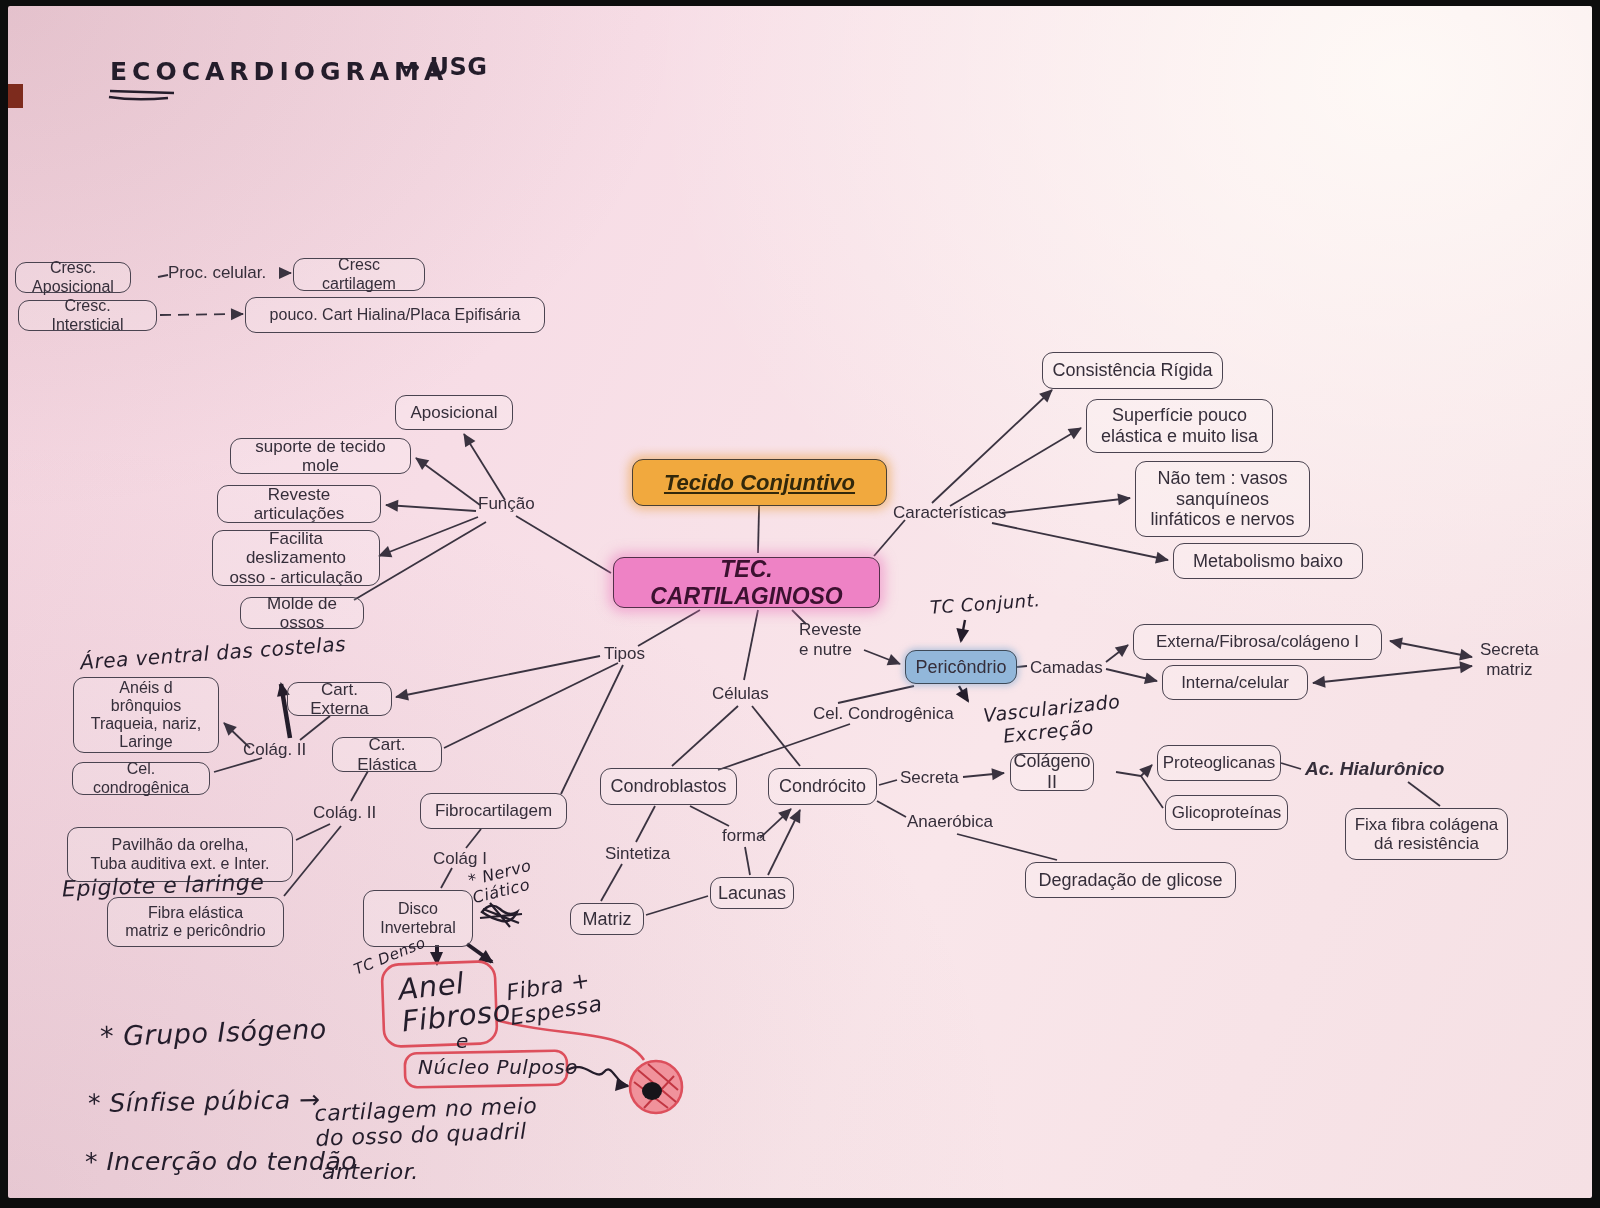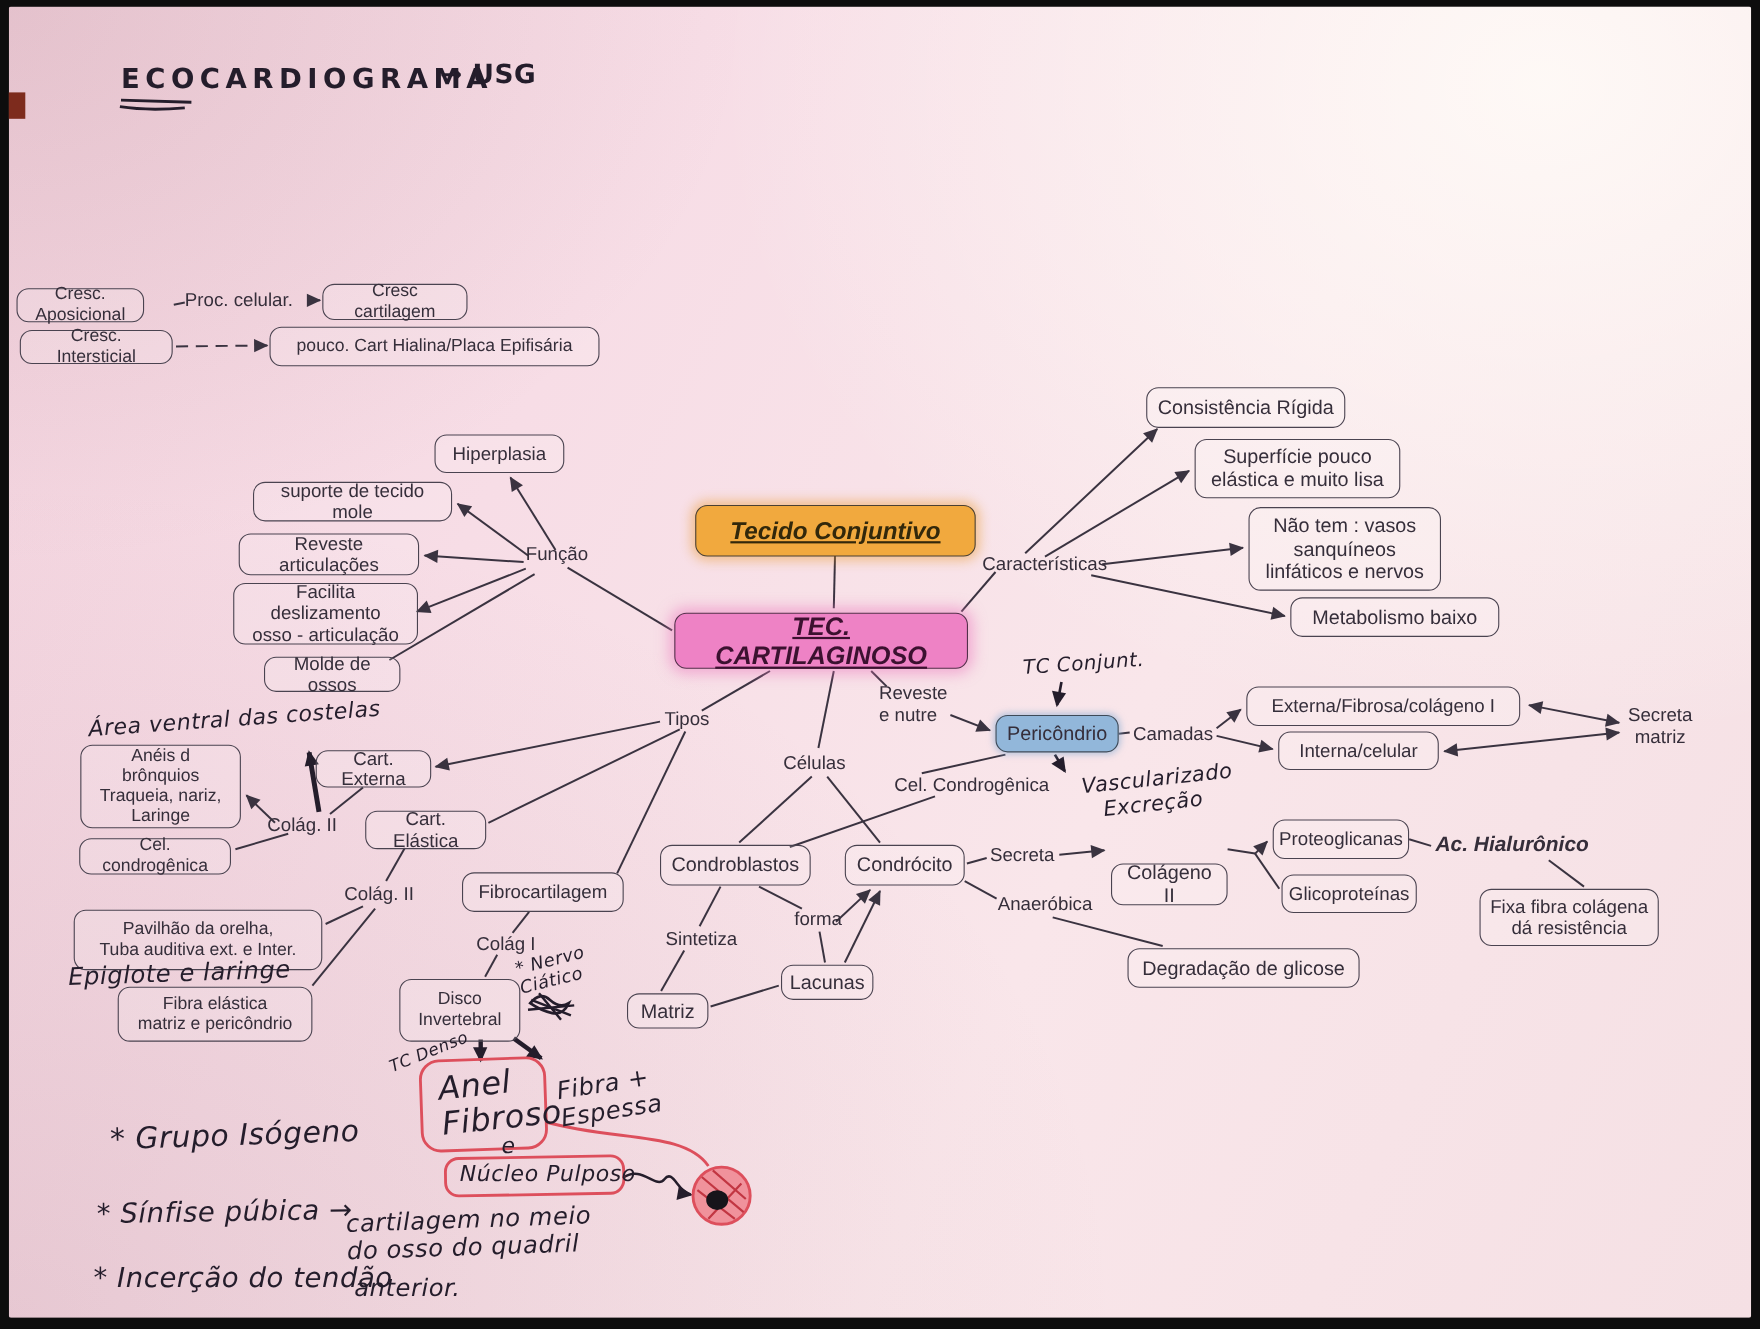--- a/index.html
+++ b/index.html
@@ -16,21 +16,21 @@
   .patch-maroon{position:absolute;left:8px;top:84px;width:15px;height:24px;background:#7d2b1d;}
   .node{position:absolute;border:1.7px solid #4a4350;border-radius:11px;
         background:rgba(255,255,255,.15);color:#352e3a;font-size:17px;line-height:1.14;
         display:flex;align-items:center;justify-content:center;text-align:center;
         white-space:pre-line;padding:2px 8px;box-sizing:border-box;}
   .f16{font-size:16px}.f18{font-size:18px}
   .orange{background:#f1a93e;border-color:#4a4034;color:#32280b;
           font-size:22px;font-weight:bold;font-style:italic;text-decoration:underline;
           box-shadow:0 0 10px 4px rgba(233,150,40,.45);margin-top:44px;}
   .pink{background:#ee82c5;border-color:#53304a;color:#3c1130;
-        font-size:23px;font-weight:bold;font-style:italic;text-decoration:underline;
+        font-size:23px;font-weight:bold;font-style:italic;
         box-shadow:0 0 12px 5px rgba(236,120,190,.5);}
   .blue{background:#92b7da;border-color:#3e4a58;box-shadow:0 0 6px 2px rgba(130,170,210,.55);}
   .lbl{position:absolute;color:#352e3a;font-size:17px;line-height:1.18;white-space:pre-line;}
   .boldit{font-weight:bold;font-style:italic;font-size:19px;}
   .hw{position:absolute;color:#241d2b;font-family:"DejaVu Sans",sans-serif;font-style:italic;
       font-size:21px;line-height:1.12;white-space:pre-line;letter-spacing:.5px;}
   .green-ink{color:#2f6b39}.red-ink{color:#e0606e}
   svg.wires{position:absolute;left:0;top:0;pointer-events:none;}
 </style>
 </head>
@@ -154,21 +154,21 @@
     <path d="M638,1070 L676,1102 M648,1064 L678,1090 M634,1082 L668,1108 M644,1108 L674,1076" stroke="#c23642" stroke-width="2"></path>
   </g>
   <ellipse cx="652" cy="1091" rx="10" ry="9" fill="#17141a"></ellipse>
  </svg>
 
  <div class="node f16" style="left:15px;top:262px;width:116px;height:31px">Cresc. Aposicional</div>
  <div class="node f16" style="left:18px;top:300px;width:139px;height:31px">Cresc. Intersticial</div>
  <div class="node f16" style="left:293px;top:258px;width:132px;height:33px">Cresc cartilagem</div>
  <div class="node f16" style="left:245px;top:297px;width:300px;height:36px">pouco. Cart Hialina/Placa Epifisária</div>
 
- <div class="node" style="left:395px;top:395px;width:118px;height:35px">Hiperplasia</div>
+ <div class="node" style="left:395px;top:395px;width:118px;height:35px">Aposicional</div>
  <div class="node" style="left:230px;top:438px;width:181px;height:36px">suporte de tecido mole</div>
  <div class="node" style="left:217px;top:485px;width:164px;height:38px">Reveste articulações</div>
  <div class="node" style="left:212px;top:530px;width:168px;height:56px">Facilita deslizamento
 osso - articulação</div>
  <div class="node" style="left:240px;top:597px;width:124px;height:32px">Molde de ossos</div>
 
  <div class="node orange" style="left:632px;top:415px;width:255px;height:47px">Tecido Conjuntivo</div>
  <div class="node pink" style="left:613px;top:557px;width:267px;height:51px">TEC. CARTILAGINOSO</div>
 
  <div class="node f18" style="left:1042px;top:352px;width:181px;height:37px">Consistência Rígida</div>
@@ -191,21 +191,21 @@
 Traqueia, nariz,
 Laringe</div>
  <div class="node f16" style="left:72px;top:762px;width:138px;height:33px">Cel. condrogênica</div>
  <div class="node f16" style="left:67px;top:827px;width:226px;height:55px">Pavilhão da orelha,
 Tuba auditiva ext. e Inter.</div>
  <div class="node f16" style="left:107px;top:897px;width:177px;height:50px">Fibra elástica
 matriz e pericôndrio</div>
 
  <div class="node f18" style="left:600px;top:768px;width:137px;height:37px">Condroblastos</div>
  <div class="node f18" style="left:768px;top:768px;width:109px;height:37px">Condrócito</div>
- <div class="node f18" style="left:1010px;top:785px;width:106px;height:38px">Colágeno II</div>
+ <div class="node f18" style="left:1010px;top:753px;width:84px;height:38px">Colágeno II</div>
  <div class="node" style="left:1157px;top:745px;width:124px;height:36px">Proteoglicanas</div>
  <div class="node" style="left:1165px;top:795px;width:123px;height:35px">Glicoproteínas</div>
  <div class="node" style="left:1345px;top:808px;width:163px;height:52px">Fixa fibra colágena
 dá resistência</div>
  <div class="node f18" style="left:1025px;top:862px;width:211px;height:36px">Degradação de glicose</div>
  <div class="node f18" style="left:710px;top:877px;width:84px;height:32px">Lacunas</div>
  <div class="node f18" style="left:570px;top:903px;width:74px;height:32px">Matriz</div>
  <div class="node f16" style="left:363px;top:890px;width:110px;height:57px">Disco
 Invertebral</div>
 

